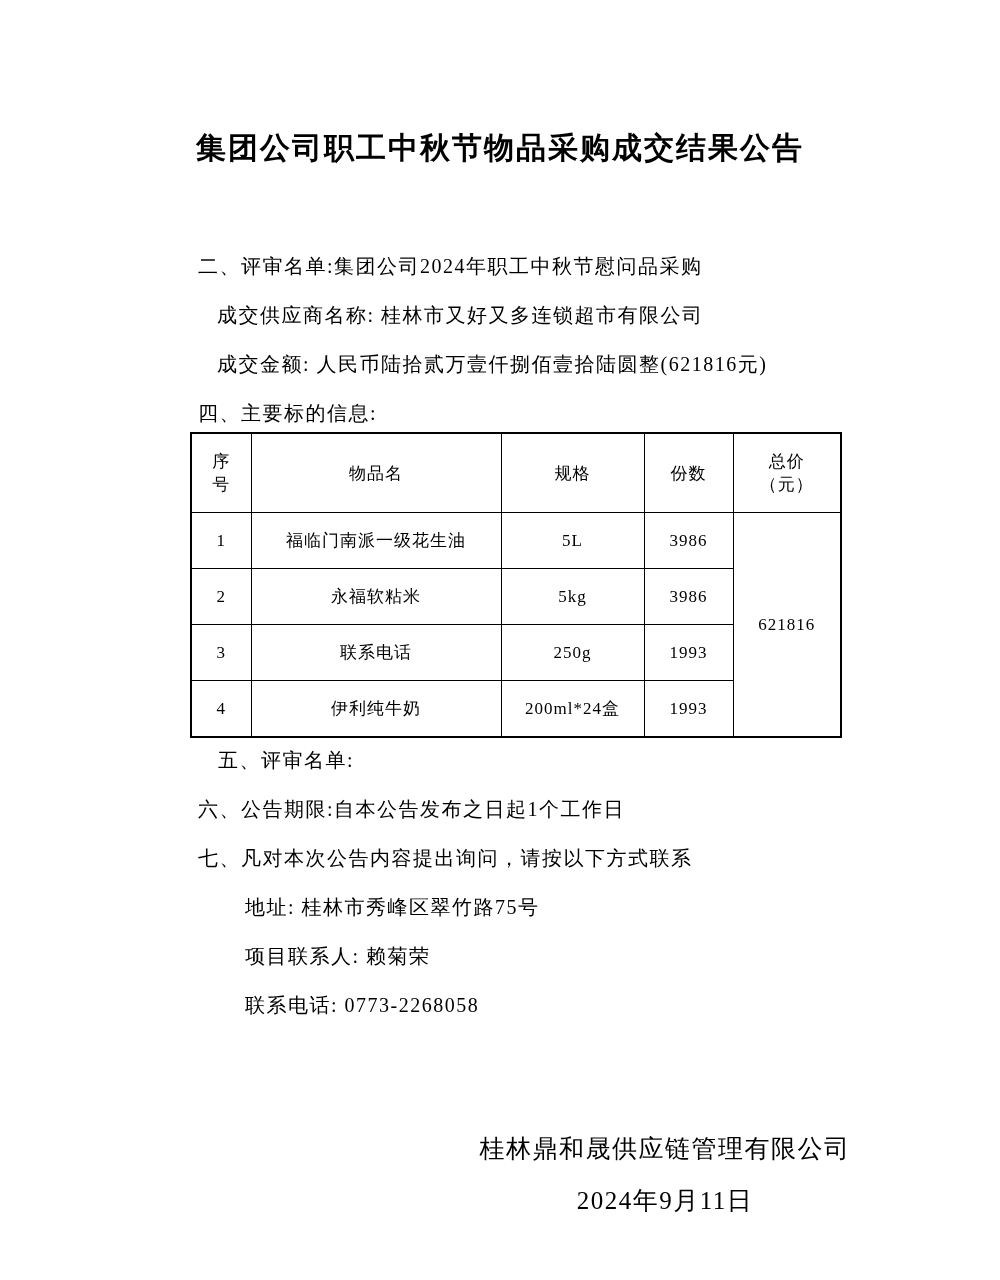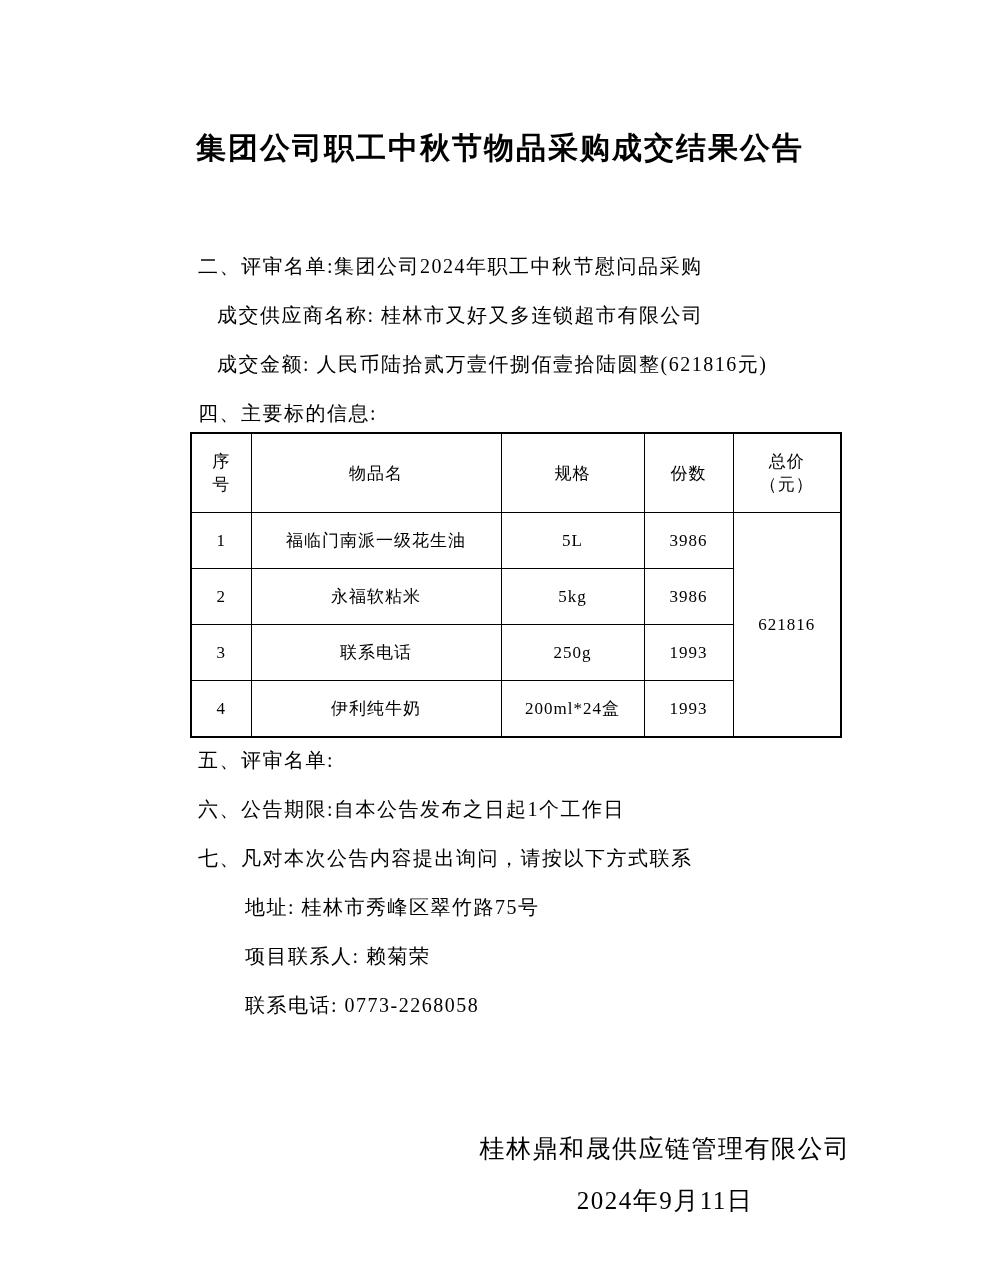--- a/index.html
+++ b/index.html
@@ -29,21 +29,21 @@
     margin: 88px 0 0 198px;
     font-size: 20px;
     letter-spacing: 1.5px;
   }
   .line {
     margin: 0 0 25px 0;
     line-height: 24px;
     white-space: pre;
   }
   .line.sub     { margin-left: 19px; font-family: Liberation Serif, serif; }
-  .line.item5   { margin-left: 0; }
+  .line.item5   { margin-left: 20px; }
   .line.contact { margin-left: 47px; }
 
   table.items {
     border-collapse: collapse;
     table-layout: fixed;
     width: 650px;
     margin: -18px 0 10px -8px;
     border: 2px solid #000000;
   }
   table.items th,

